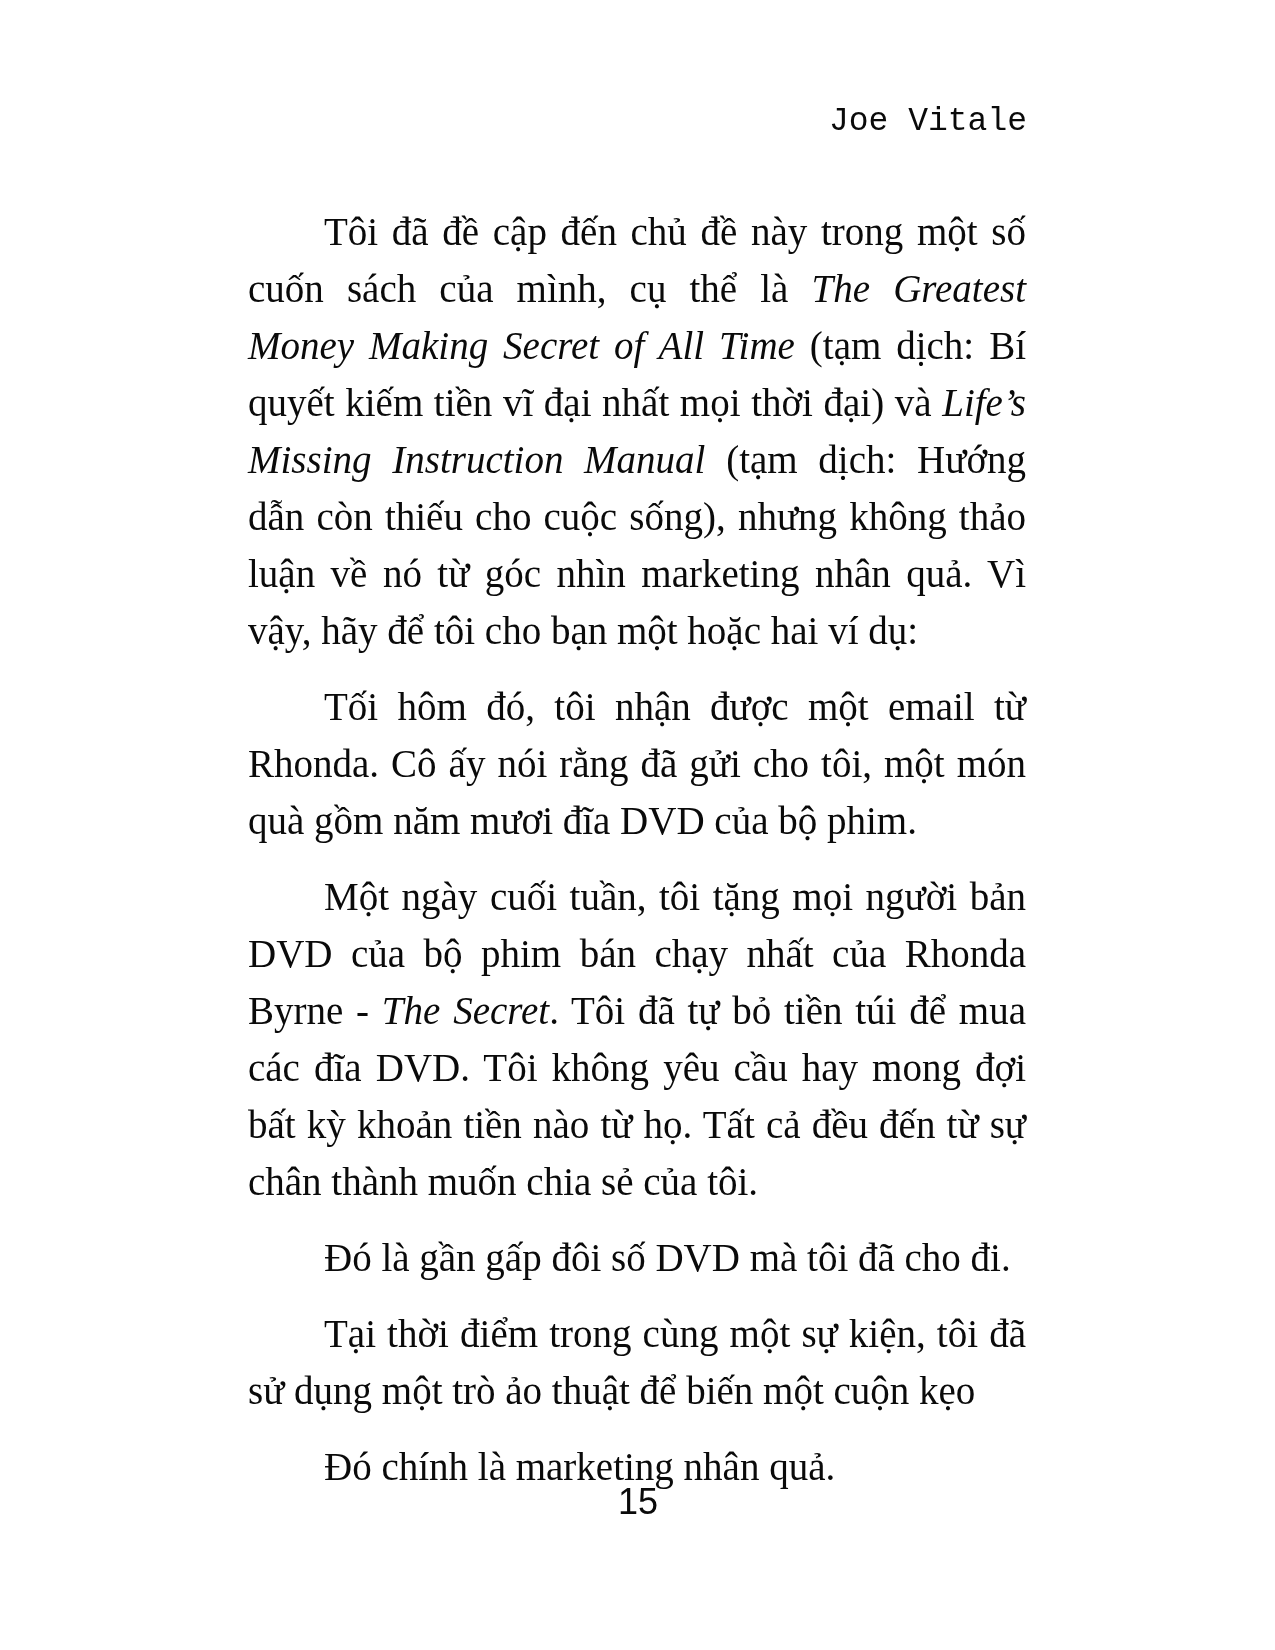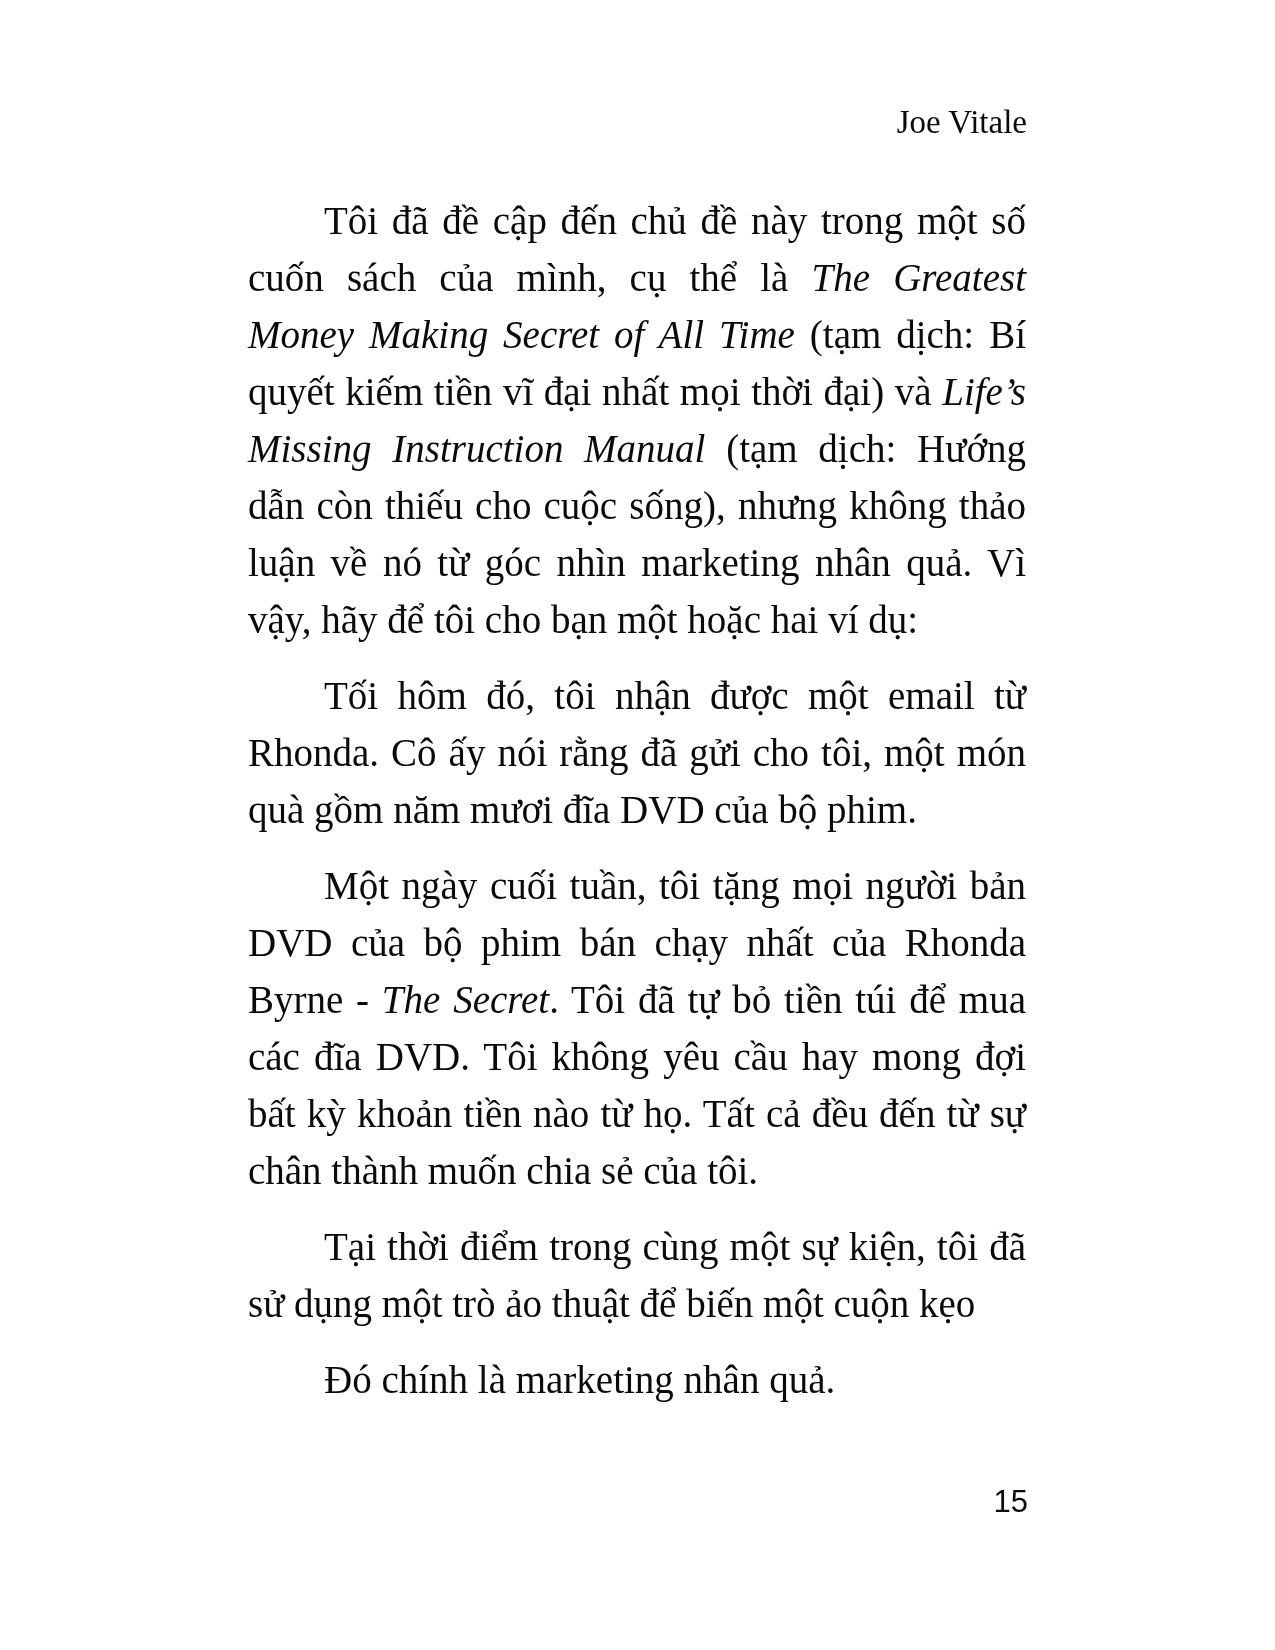--- a/index.html
+++ b/index.html
@@ -11,62 +11,63 @@
     color: #0a0a0a;
     font-family: "Liberation Serif", "DejaVu Serif", serif;
     overflow: hidden;
   }
   .running-header {
     position: absolute;
     top: 103px;
     left: 248px;
     right: 248px;
     text-align: right;
-    font-family: Liberation Serif, serif;
+    font-family: Liberation Mono, monospace;
     font-size: 33px;
     line-height: 38px;
     color: #0a0a0a;
   }
   .body-text {
     position: absolute;
     top: 187px;
     left: 248px;
     width: 778px;
     font-size: 39px;
     line-height: 57px;
     text-align: justify;
     color: #0a0a0a;
   }
   .body-text p {
-    margin: 5px 0 19px 0;
+    margin: 16px 0 19px 0;
     text-indent: 76px;
   }
   .body-text em { font-style: italic; }
   .page-number {
     position: absolute;
     top: 1483px;
     left: 248px;
     right: 247px;
-    text-align: right;
+    text-align: center;
     font-family: "Liberation Sans", "DejaVu Sans", sans-serif;
-    font-size: 31px;
+    font-size: 36px;
     line-height: 38px;
     color: #0a0a0a;
   }
 </style>
 </head>
 <body>
 
 <div class="page">
   <div class="running-header">
     <span>Joe Vitale</span>
   </div>
 
   <div class="body-text">
       <p><span>Tôi đã đề cập đến chủ đề này trong một số cuốn sách của mình, cụ thể là </span><em>The Greatest Money Making Secret of All Time</em><span> (tạm dịch: Bí quyết kiếm tiền vĩ đại nhất mọi thời đại) và </span><em>Life’s Missing Instruction Manual</em><span> (tạm dịch: Hướng dẫn còn thiếu cho cuộc sống), nhưng không thảo luận về nó từ góc nhìn marketing nhân quả. Vì vậy, hãy để tôi cho bạn một hoặc hai ví dụ:</span></p>
       <p><span>Tối hôm đó, tôi nhận được một email từ Rhonda. Cô ấy nói rằng đã gửi cho tôi, một món quà gồm năm mươi đĩa DVD của bộ phim.</span></p>
       <p><span>Một ngày cuối tuần, tôi tặng mọi người bản DVD của bộ phim bán chạy nhất của Rhonda Byrne - </span><em>The Secret</em><span>. Tôi đã tự bỏ tiền túi để mua các đĩa DVD. Tôi không yêu cầu hay mong đợi bất kỳ khoản tiền nào từ họ. Tất cả đều đến từ sự chân thành muốn chia sẻ của tôi.</span></p>
+      <p><span>Đó là gần gấp đôi số DVD mà tôi đã cho đi.</span></p>
       <p><span>Tại thời điểm trong cùng một sự kiện, tôi đã sử dụng một trò ảo thuật để biến một cuộn kẹo</span></p>
       <p><span>Đó chính là marketing nhân quả.</span></p>
     </div>
 
   <div class="page-number">15</div>
 </div>
 
 </body></html>

